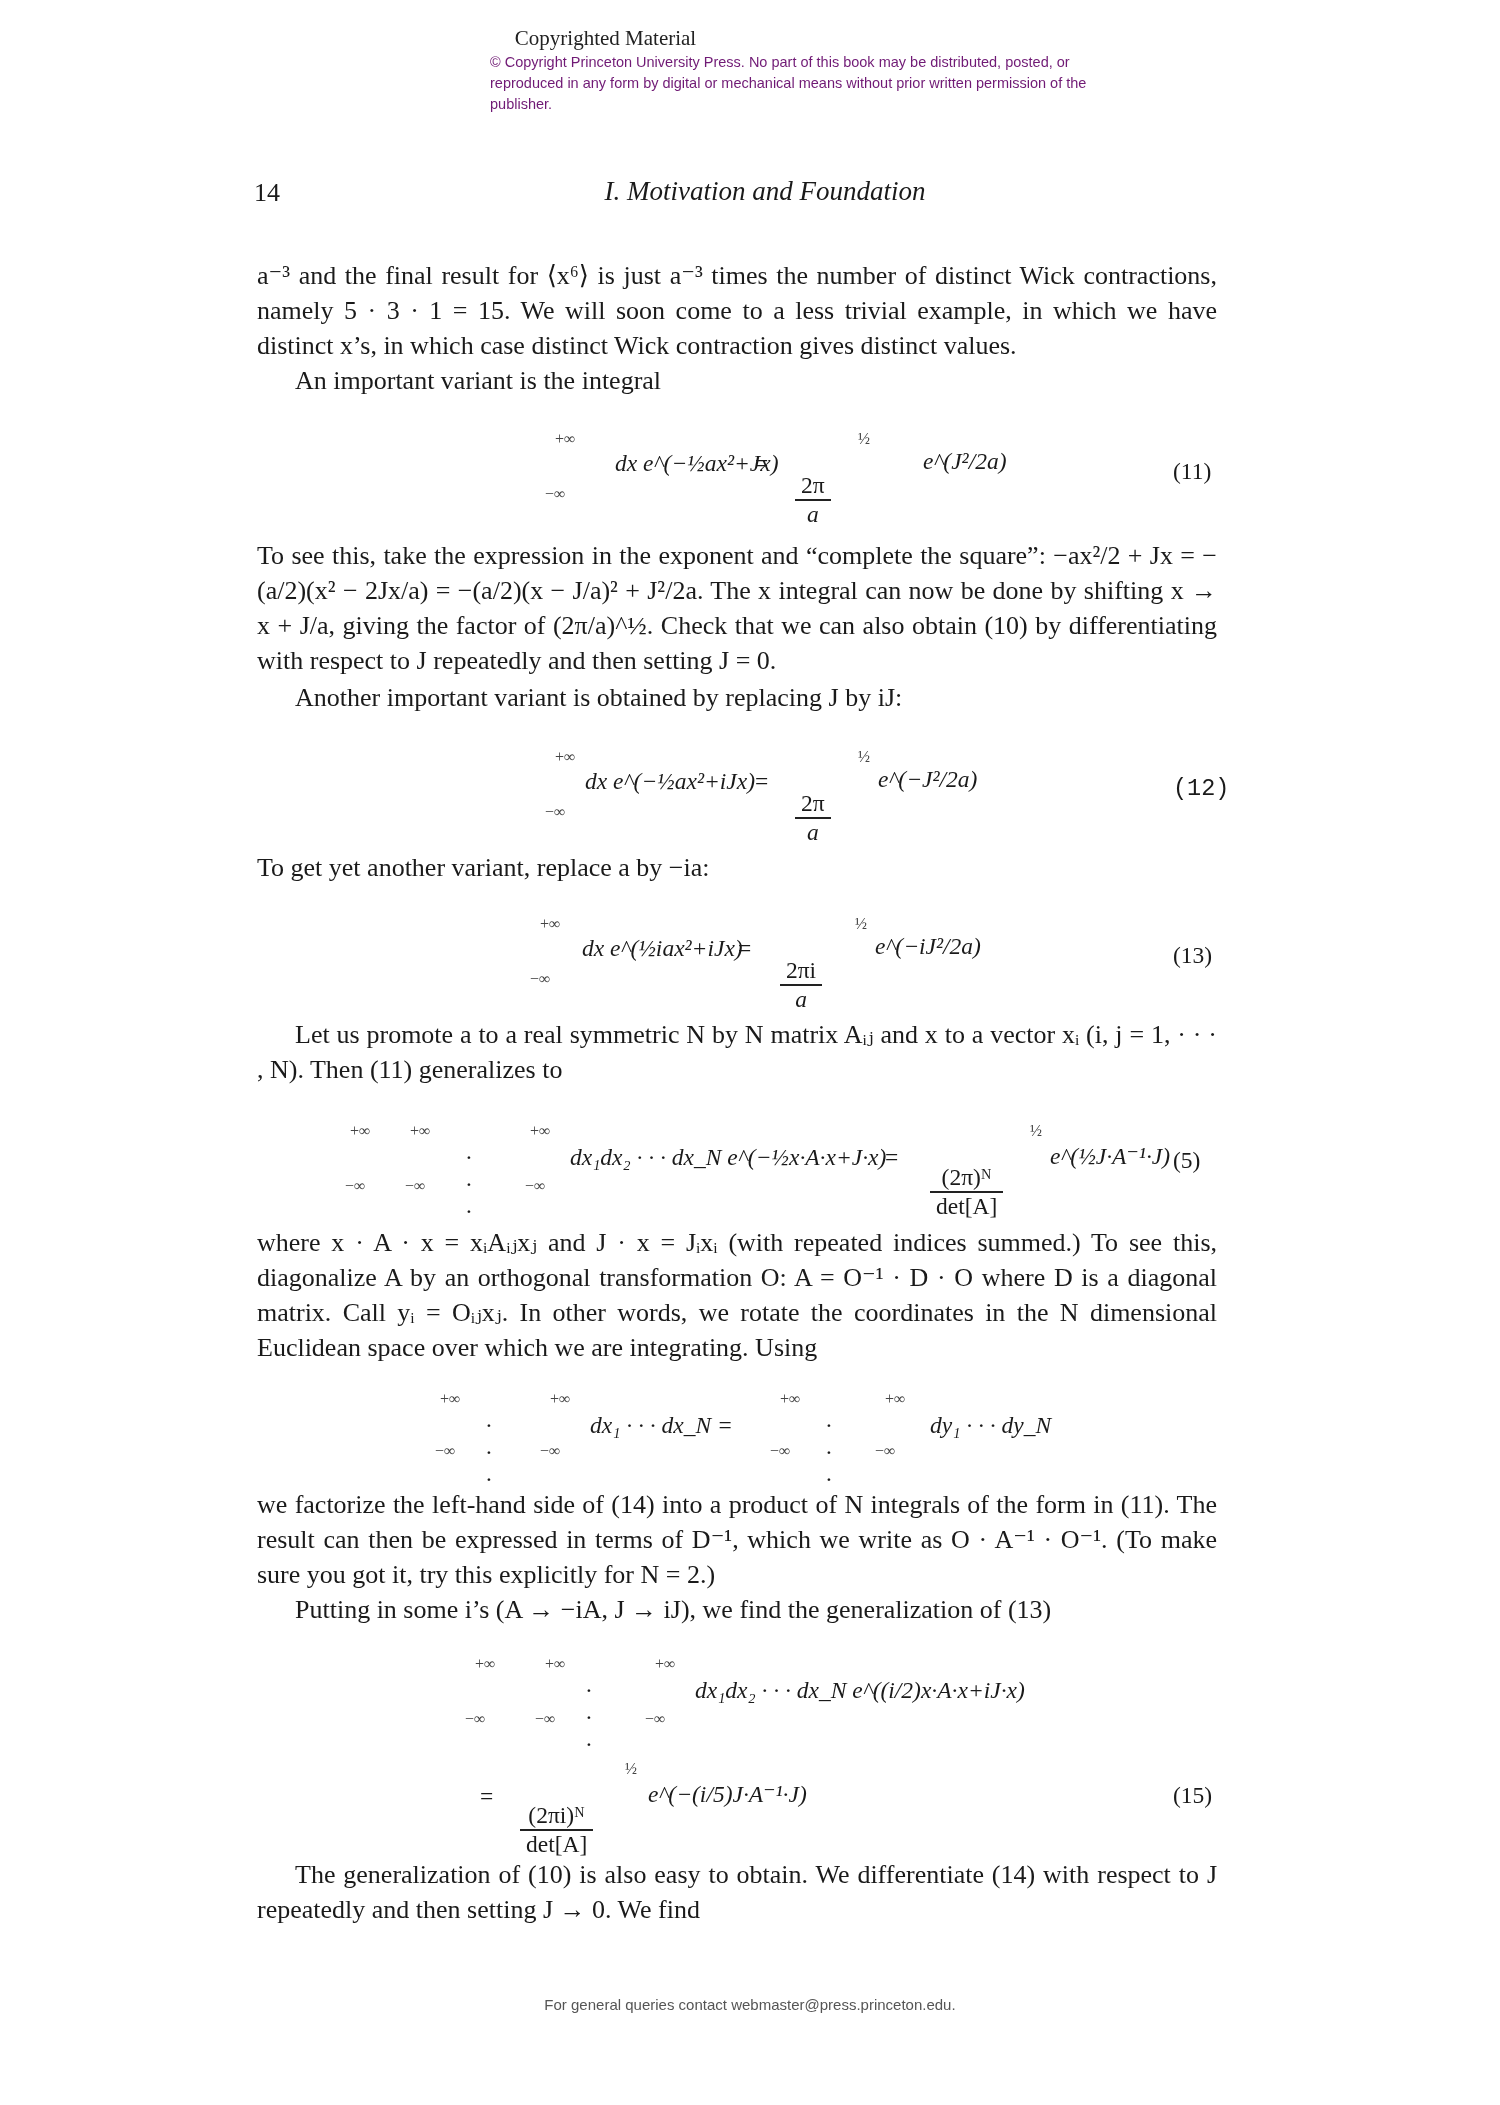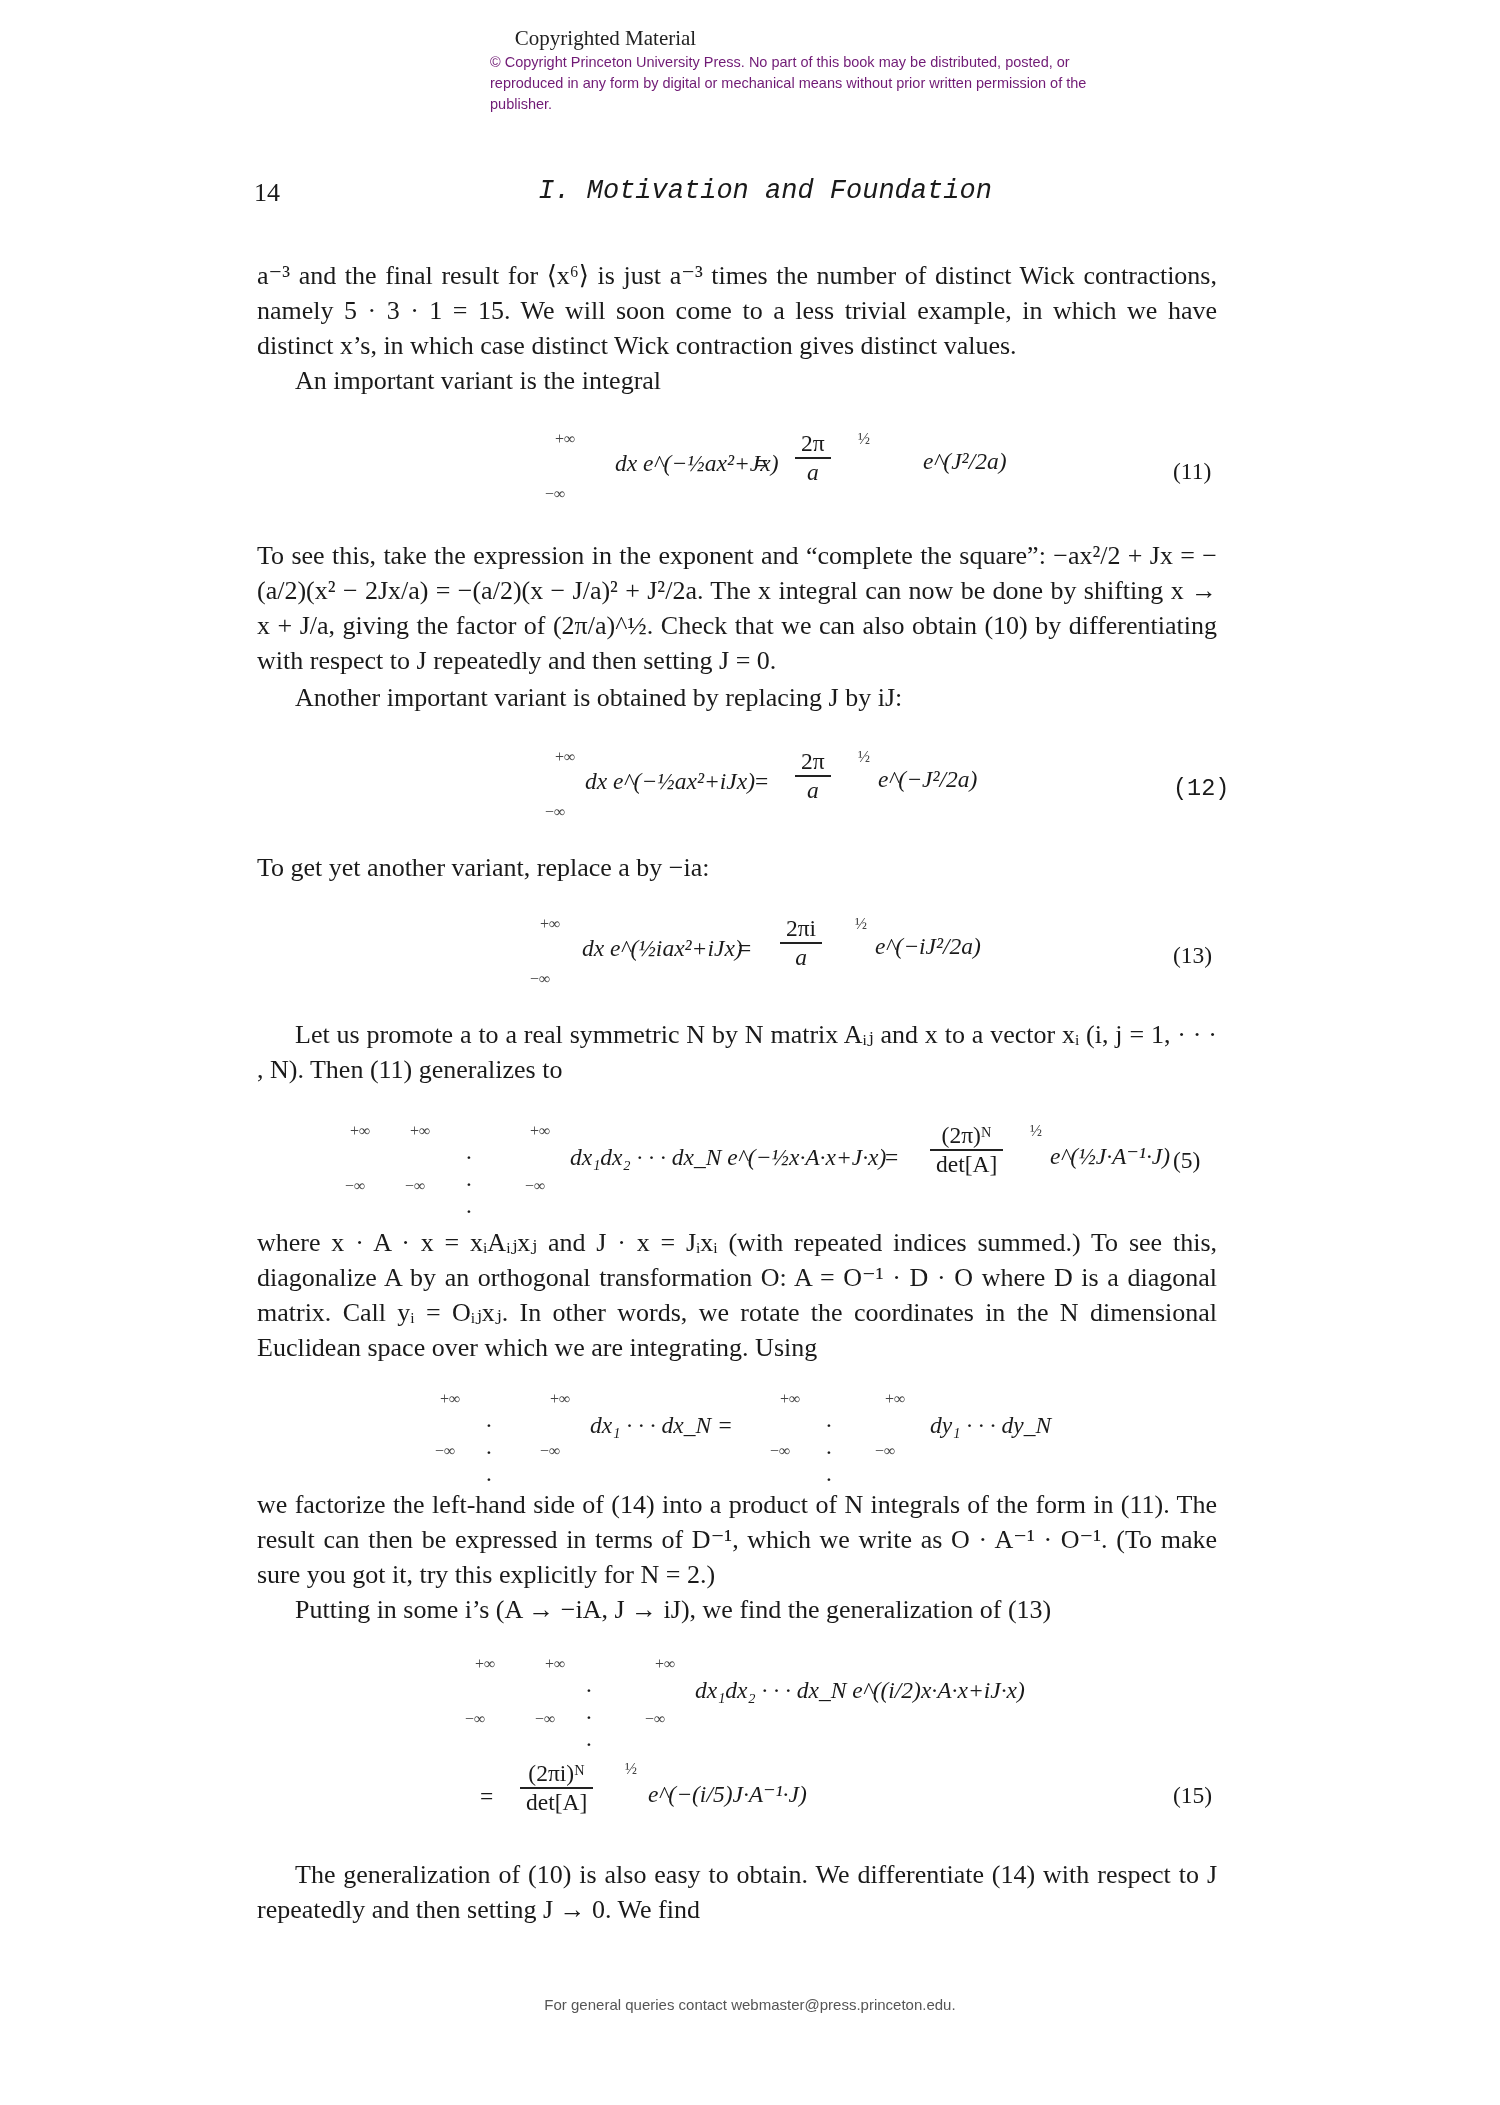--- a/index.html
+++ b/index.html
@@ -3,28 +3,28 @@
 <meta charset="utf-8">
 <style>
   html, body { margin:0; padding:0; background:#ffffff; }
   body { width:1500px; height:2105px; position:relative; overflow:hidden;
          font-family:"Liberation Serif","DejaVu Serif",serif; color:#1a1a1a; }
   .abs { position:absolute; }
   .copy-title { left:0; width:1211px; top:26px; text-align:center; font-size:21px; color:#222; }
   .copy-notice { left:490px; top:52px; width:600px; font-family:"Liberation Sans","DejaVu Sans",sans-serif;
                  font-size:14.5px; line-height:21px; color:#701a75; }
   .page-num { left:254px; top:178px; font-size:26px; }
-  .running-head { left:0; width:1500px; top:176px; text-align:center; font-size:27px; font-style:italic; padding-left:30px; box-sizing:border-box;font-family:Liberation Mono, monospace; }
+  .running-head { left:0; width:1500px; top:176px; text-align:center; font-size:27px; font-style:italic; padding-left:30px; box-sizing:border-box; }
   .para { left:257px; width:960px; font-size:26px; line-height:35px; text-align:justify; }
   .indent { text-indent:38px; }
   i, .m { font-style:italic; }
   .eq { font-size:23.5px; }
   .eqnum { font-size:23.5px; }
   .lim { font-size:16px; color:#444; }
-  .frac { display:inline-block; text-align:center; vertical-align:middle; }
+  .frac { display:inline-block; text-align:center; vertical-align:middle;margin-top:42px; }
   .frac .num { display:block; border-bottom:2px solid #222; padding:0 6px; }
   .frac .den { display:block; padding:0 6px; }
   .footer { left:0; width:1500px; top:1996px; text-align:center; font-family:"Liberation Sans","DejaVu Sans",sans-serif;
             font-size:15px; color:#555; }
 </style>
 </head>
 <body>
 
 <div class="abs copy-title">Copyrighted Material</div>
 <div class="abs copy-notice">© Copyright Princeton University Press. No part of this book may be distributed, posted, or reproduced in any form by digital or mechanical means without prior written permission of the publisher.</div>

